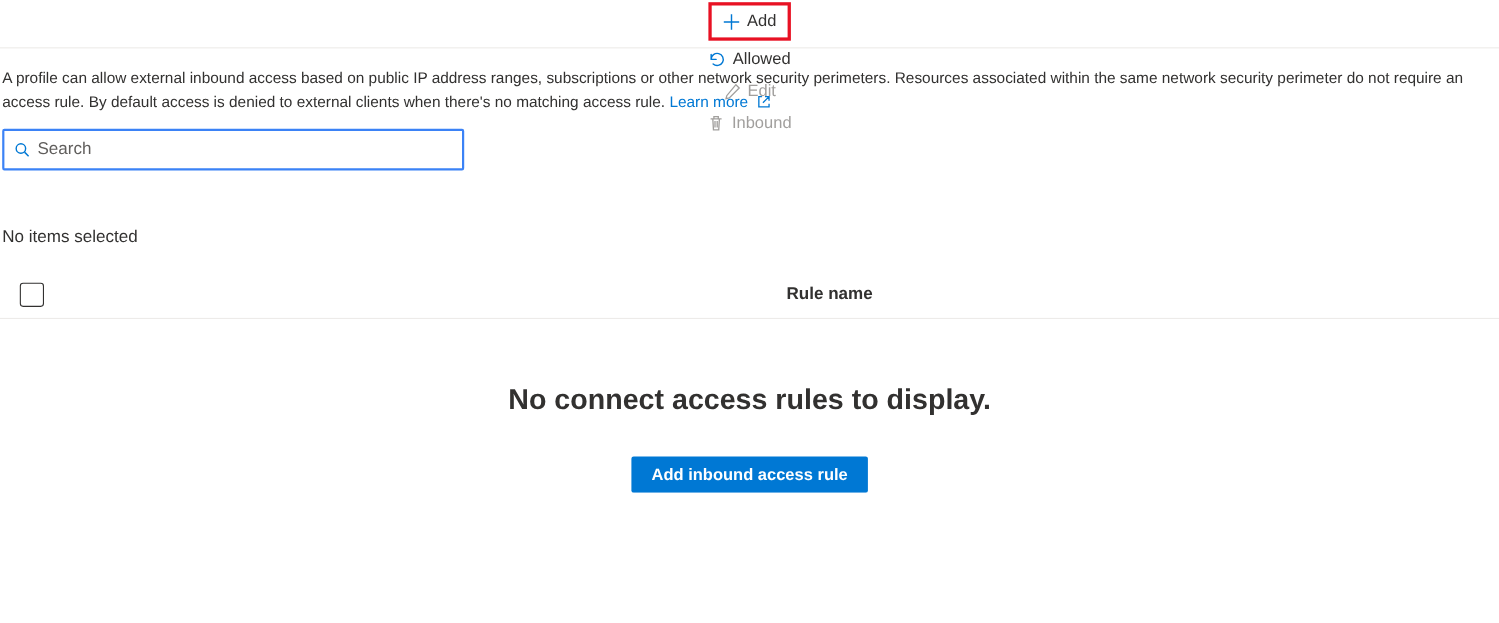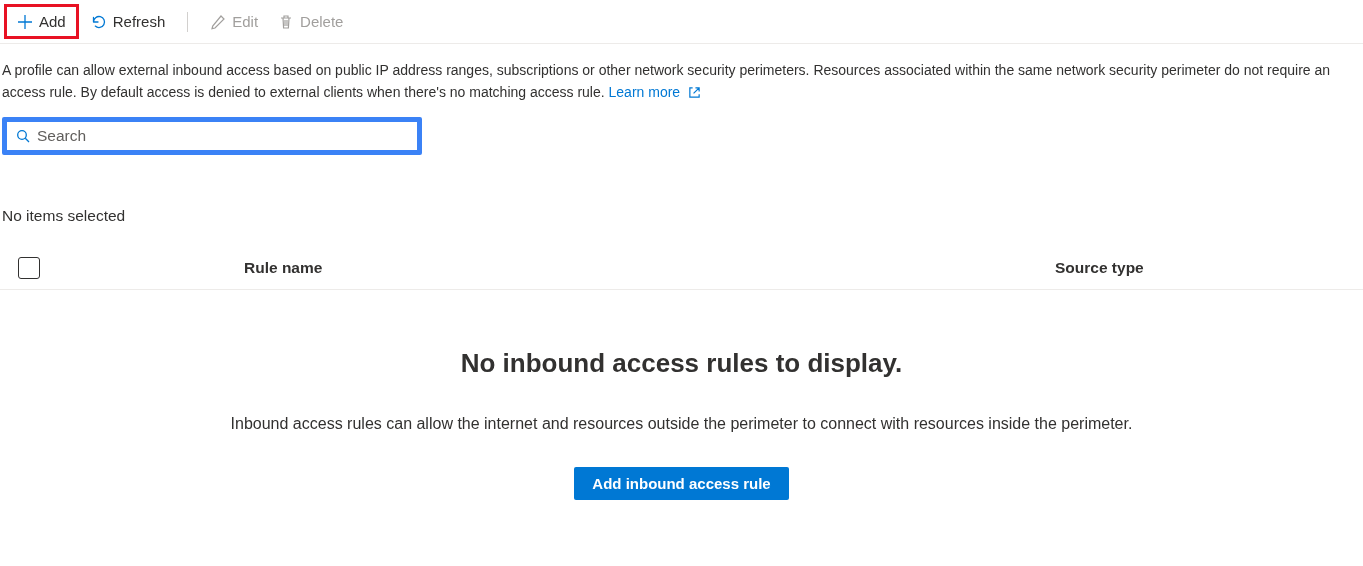--- a/index.html
+++ b/index.html
@@ -10,20 +10,21 @@
     color: #323130;
     background: #fff;
     width: 1363px;
   }
   .toolbar {
     display: flex;
     align-items: center;
     height: 44px;
     border-bottom: 1px solid #edebe9;
     padding: 0 2px;
+    flex-direction: column;
   }
   .toolbar-btn {
     display: inline-flex;
     align-items: center;
     gap: 6px;
     padding: 6px 10px;
     cursor: pointer;
     color: #323130;
     font-size: 15px;
     background: transparent;
@@ -55,21 +56,21 @@
     cursor: pointer;
   }
   .search-wrap {
     padding: 0 2px 14px 2px;
   }
   .search-box {
     display: flex;
     align-items: center;
     width: 420px;
     height: 38px;
-    border: 5px solid #3b82f6;
+    border: 2px solid #3b82f6;
     border-radius: 2px;
     padding: 0 8px;
   }
   .search-box input {
     flex: 1;
     border: none;
     outline: none;
     font-size: 15.5px;
     color: #323130;
     background: transparent;
@@ -139,41 +140,41 @@
     </span>
     <span>Add</span>
   </div>
 
   <div class="toolbar-btn">
     <span class="icon">
       <svg width="16" height="16" viewBox="0 0 16 16">
           <path d="M2.5 8a5.5 5.5 0 1 1 1.8 4.1M2.5 8V3.5M2.5 8H7" fill="none" stroke="#0078d4" stroke-width="1.3" stroke-linecap="round"></path>
         </svg>
     </span>
-    <span>Refresh</span>
+    <span>Allowed</span>
   </div>
 
   <div class="toolbar-divider"></div>
 
   <div class="toolbar-btn disabled">
     <span class="icon">
       <svg width="16" height="16" viewBox="0 0 16 16">
           <path d="M11 2l3 3L5 14l-3 .7L2.7 12 11 2z" fill="none" stroke="#a19f9d" stroke-width="1.2"></path>
         </svg>
     </span>
     <span>Edit</span>
   </div>
 
   <div class="toolbar-btn disabled">
     <span class="icon">
       <svg width="16" height="16" viewBox="0 0 16 16">
           <path d="M3 4h10M6 4V2h4v2M5 4l.6 10h4.8L11 4M7 6v6M9 6v6" fill="none" stroke="#a19f9d" stroke-width="1.2"></path>
         </svg>
     </span>
-    <span>Delete</span>
+    <span>Inbound</span>
   </div>
 </div>
 
 <div class="description">
   <span>A profile can allow external inbound access based on public IP address ranges, subscriptions or other network security perimeters. Resources associated within the same network security perimeter do not require an access rule. By default access is denied to external clients when there's no matching access rule. </span>
   <a class="link">
     <span>Learn more</span>
     <span class="icon" style="margin-left:4px;vertical-align:middle;">
       <svg width="13" height="13" viewBox="0 0 14 14">
           <path d="M5 2H2v10h10V9M8 2h4v4M12 2L6 8" fill="none" stroke="#0078d4" stroke-width="1.3"></path>
@@ -194,20 +195,18 @@
   </div>
 </div>
 
 <div class="selection-text">No items selected</div>
 
 <div class="table-header">
   <div class="col-check">
     <div class="chk"></div>
   </div>
   <div class="col-name">Rule name</div>
-  <div class="col-src">Source type</div>
 </div>
 
 <div class="empty-state">
-  <div class="empty-title">No inbound access rules to display.</div>
-  <div class="empty-desc">Inbound access rules can allow the internet and resources outside the perimeter to connect with resources inside the perimeter.</div>
+  <div class="empty-title">No connect access rules to display.</div>
   <button class="primary-btn">Add inbound access rule</button>
 </div>
 
 </body></html>

